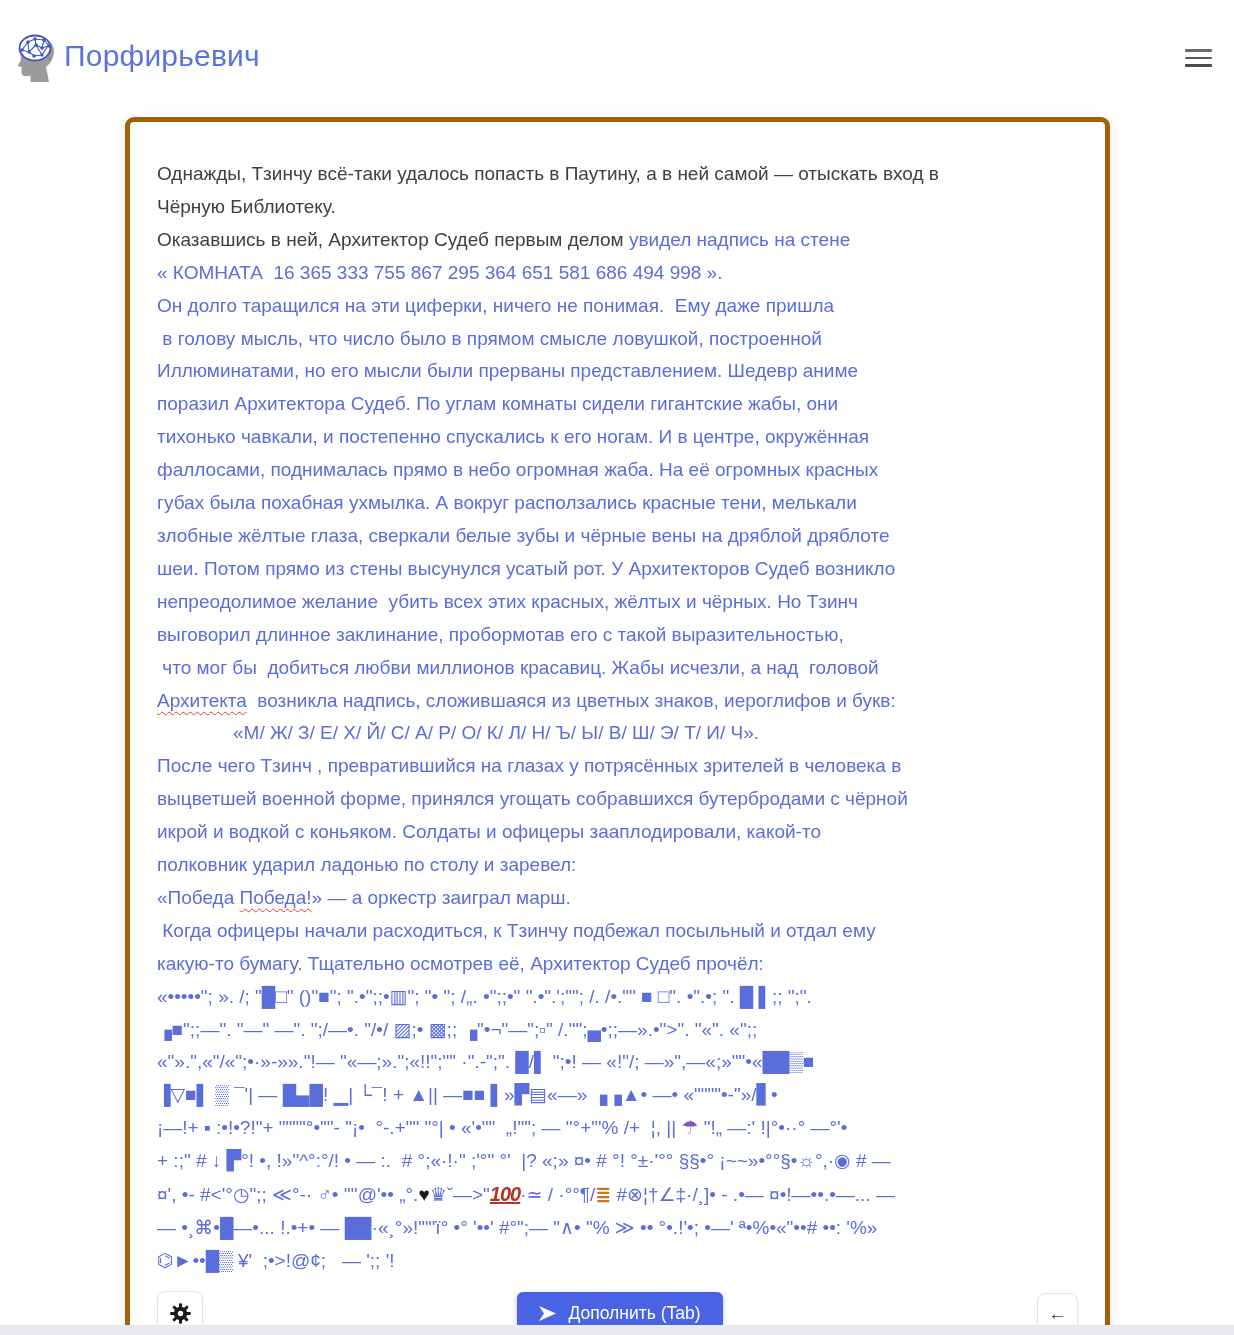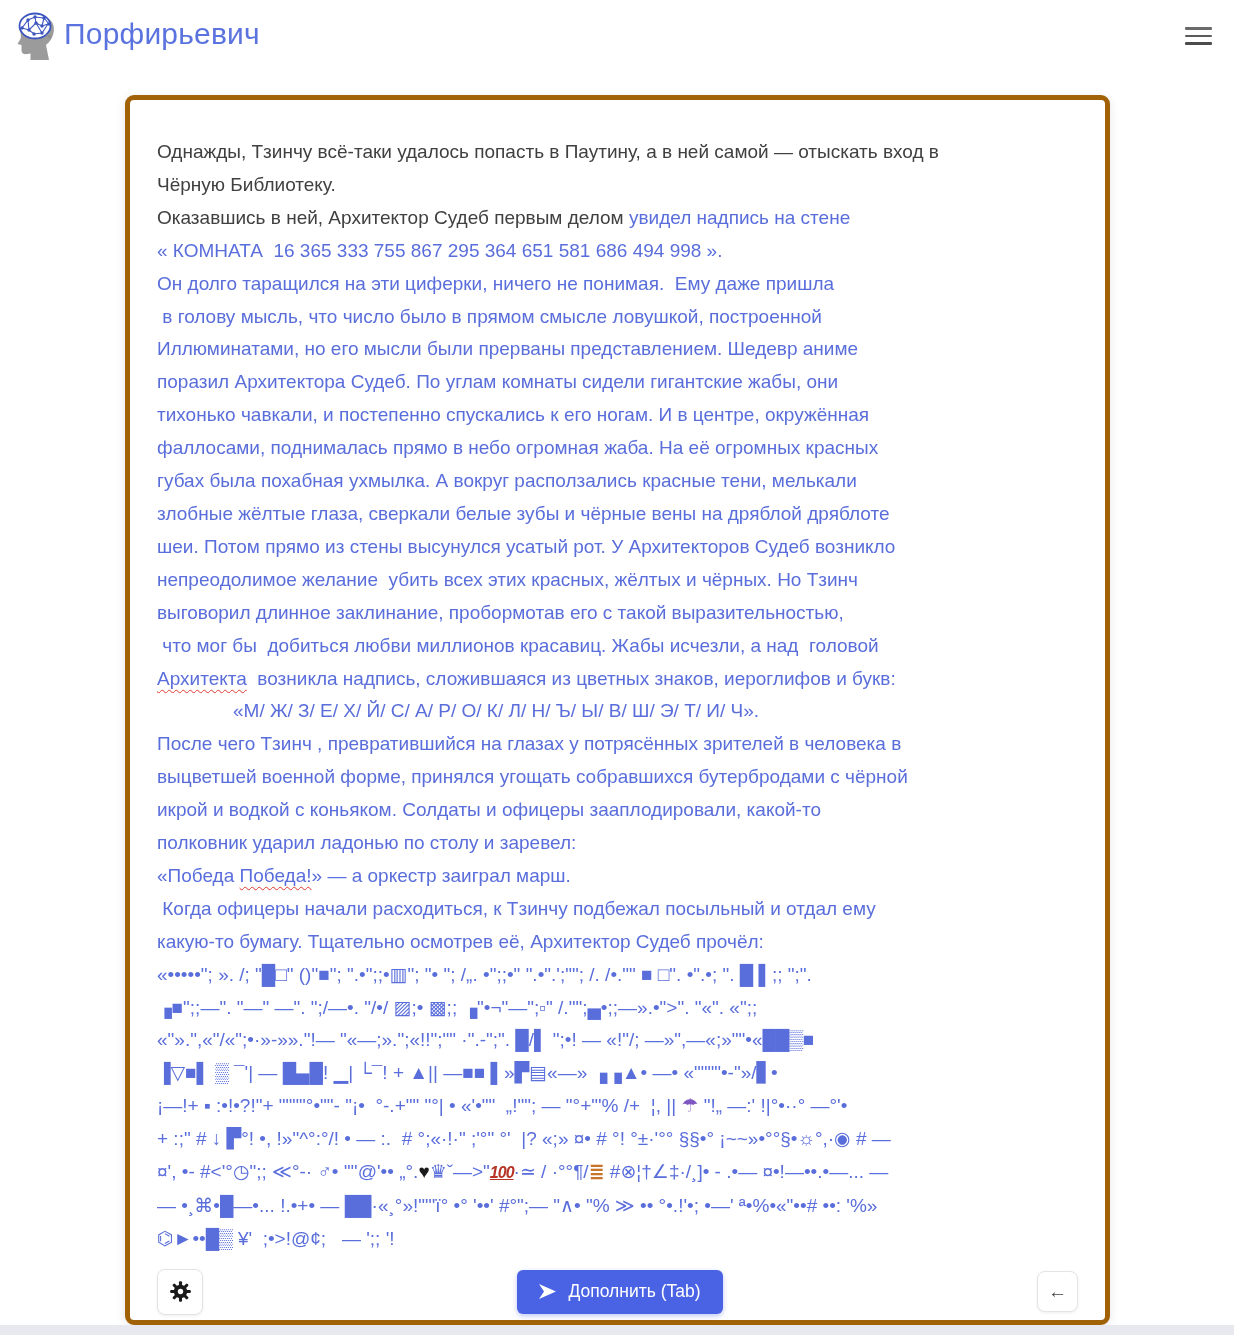--- a/index.html
+++ b/index.html
@@ -6,21 +6,21 @@
     --accent:#4a63e5;
     --gen:#5a6edb;
     --title:#5a73de;
     --ink:#404040;
     --footer:#e7e9ee;
   }
   *{box-sizing:border-box;margin:0;padding:0;}
   html,body{width:1234px;height:1335px;overflow:hidden;background:#ffffff;
     font-family:"Liberation Sans","DejaVu Sans",sans-serif;}
   
-  .app-header{position:relative;height:72px;width:100%;}
+  .app-header{position:relative;height:72px;width:100%;margin-top:22px;}
   .logo-wrap{position:absolute;left:13px;top:9px;width:50px;height:52px;cursor:pointer;}
   .app-title{position:absolute;left:64px;top:17px;font-size:30px;letter-spacing:.2px;
     color:var(--title);font-weight:400;}
   .menu-btn{position:absolute;right:20px;top:22px;width:32px;height:28px;border:none;
     background:transparent;cursor:pointer;display:flex;flex-direction:column;
     justify-content:center;gap:5px;align-items:center;}
   .menu-btn span{display:block;width:27px;height:2.6px;background:#4c4c4c;border-radius:1px;}
   .menu-btn span:nth-child(1){background:#6a6a6a;}
   .menu-btn span:nth-child(2){background:#5a5a5a;}
   
@@ -31,21 +31,21 @@
   .story-editor{flex:1 1 auto;font-size:19px;line-height:32.9px;white-space:pre-wrap;
     word-break:break-word;outline:none;cursor:text;}
   .line{min-height:32.9px;}
   .line.indent{padding-left:76px;}
   .seg-p{color:var(--ink);font-weight:400;}
   .seg-g{color:var(--gen);font-weight:400;}
   .seg-e{color:var(--gen);font-weight:400;
     text-decoration:underline wavy #e03a2f;text-decoration-thickness:1px;text-underline-offset:4px;}
   .seg-um{color:#7e57c2;font-weight:700;}
   .seg-hd{color:#1b1b1b;font-weight:700;}
-  .seg-rd{color:#b63326;font-weight:800;font-style:italic;font-size:16px;
+  .seg-rd{color:#b63326;font-weight:800;font-style:italic;font-size:20px;
     text-decoration:underline;letter-spacing:-1px;}
   .seg-bk{color:#c8742a;font-weight:800;}
   
   .controls{flex:0 0 auto;display:flex;align-items:center;margin-top:12px;height:48px;}
   .icon-btn{background:#fff;border:1px solid #e3e3e8;border-radius:8px;cursor:pointer;
     display:flex;align-items:center;justify-content:center;
     box-shadow:0 1px 3px rgba(0,0,0,.07);}
   .settings-btn{width:46px;height:46px;}
   .undo-btn{width:41px;height:41px;font-size:19px;color:#3c4043;}
   .augment-btn{margin:0 auto;height:44px;padding:0 22px;border:none;border-radius:6px;

